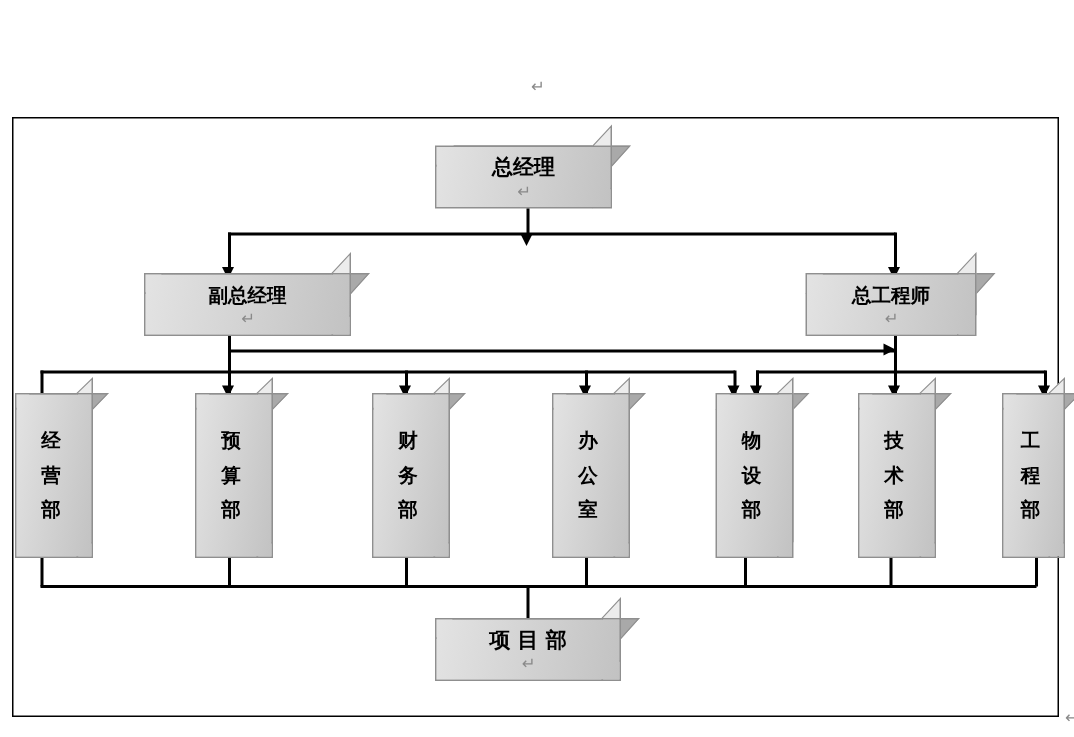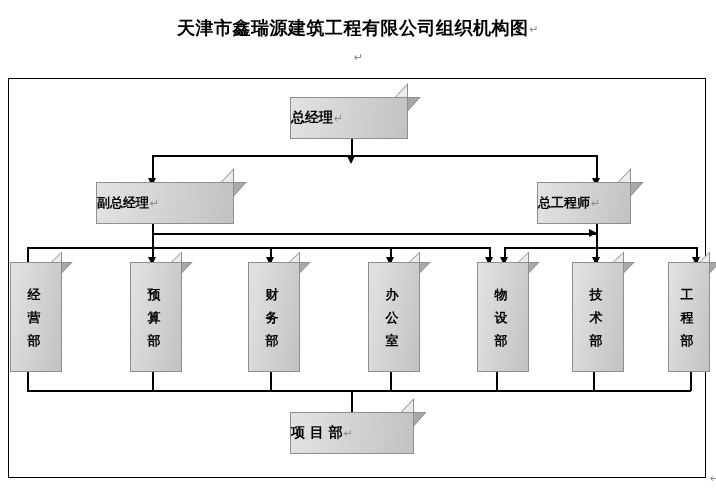--- a/index.html
+++ b/index.html
@@ -75,24 +75,25 @@
     position: absolute;
     left: 0;
     top: 0;
     width: 100%;
     height: 100%;
     background: linear-gradient(100deg, #e3e3e3 0%, #d6d6d6 40%, #c2c2c2 100%);
     border: 1px solid #8f8f8f;
     box-sizing: border-box;
     display: flex;
     align-items: center;
-    justify-content: flex-start;
+    justify-content: center;
     color: #000000;
     font-family: "DejaVu Serif", "Liberation Serif", serif;
     font-weight: bold;
+    flex-direction: column;
   }
   
   .box3d .top {
     position: absolute;
     background: #a9a9a9;
     border: 1px solid #8f8f8f;
     box-sizing: border-box;
   }
   
   .box3d .side {
@@ -175,21 +176,20 @@
     border-top: 4.5px solid transparent;
     border-bottom: 4.5px solid transparent;
     border-left: 8px solid #000000;
   }
 </style>
 </head>
 <body>
 
 <div id="page">
 
-  <div class="title"><span>天津市鑫瑞源建筑工程有限公司组织机构图</span><span class="pilcrow">↵</span></div>
   <div class="title-pilcrow-2 pilcrow">↵</div>
   <div class="corner-pilcrow pilcrow">↵</div>
 
   <div class="frame"></div>
 
   <div class="box3d hbox" style="left:290px; top:97px; width:118px; height:42px;">
     <div class="top"></div>
     <div class="side"></div>
     <div class="face" style="font-size:14px;">
       <span class="label-text">总经理</span>
@@ -211,21 +211,21 @@
 
   <div class="box3d hbox" style="left:96px; top:182px; width:138px; height:42px;">
     <div class="top"></div>
     <div class="side"></div>
     <div class="face" style="font-size:13px;">
       <span class="label-text">副总经理</span>
         <span class="pilcrow">↵</span>
     </div>
   </div>
 
-  <div class="box3d hbox" style="left:537px; top:182px; width:94px; height:42px;">
+  <div class="box3d hbox" style="left:537px; top:182px; width:114px; height:42px;">
     <div class="top"></div>
     <div class="side"></div>
     <div class="face" style="font-size:13px;">
       <span class="label-text">总工程师</span>
         <span class="pilcrow">↵</span>
     </div>
   </div>
 
   <div class="line-v" style="left:152px; top:224px; height:10px;"></div>
   <div class="line-h" style="left:152px; top:233px; width:444px;"></div>

